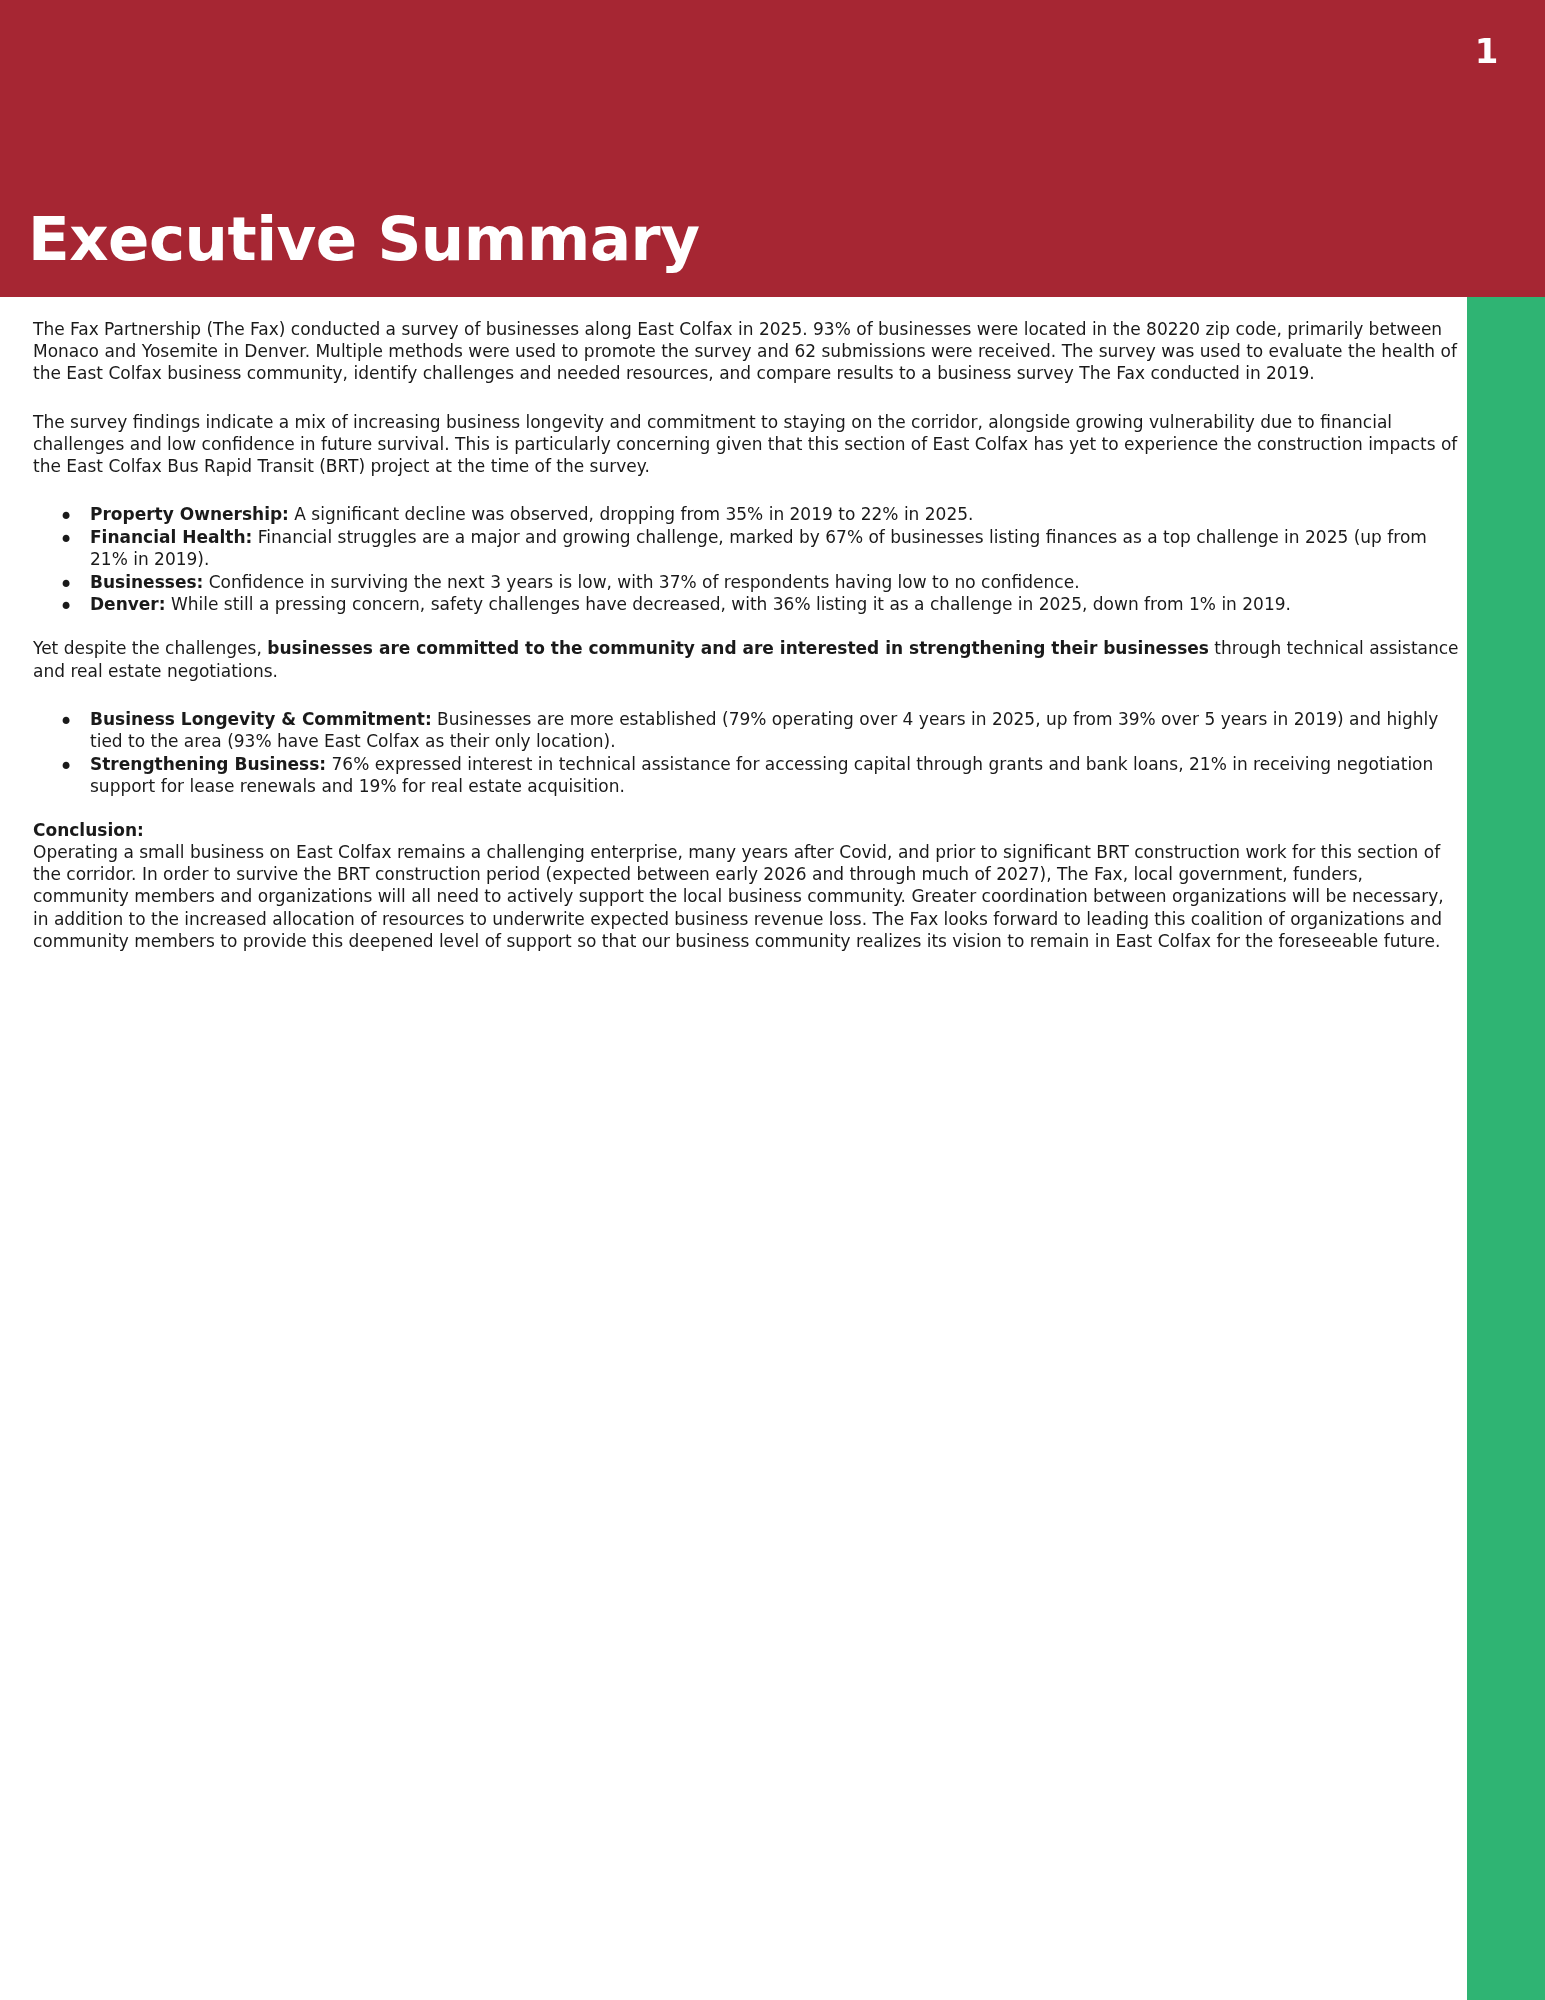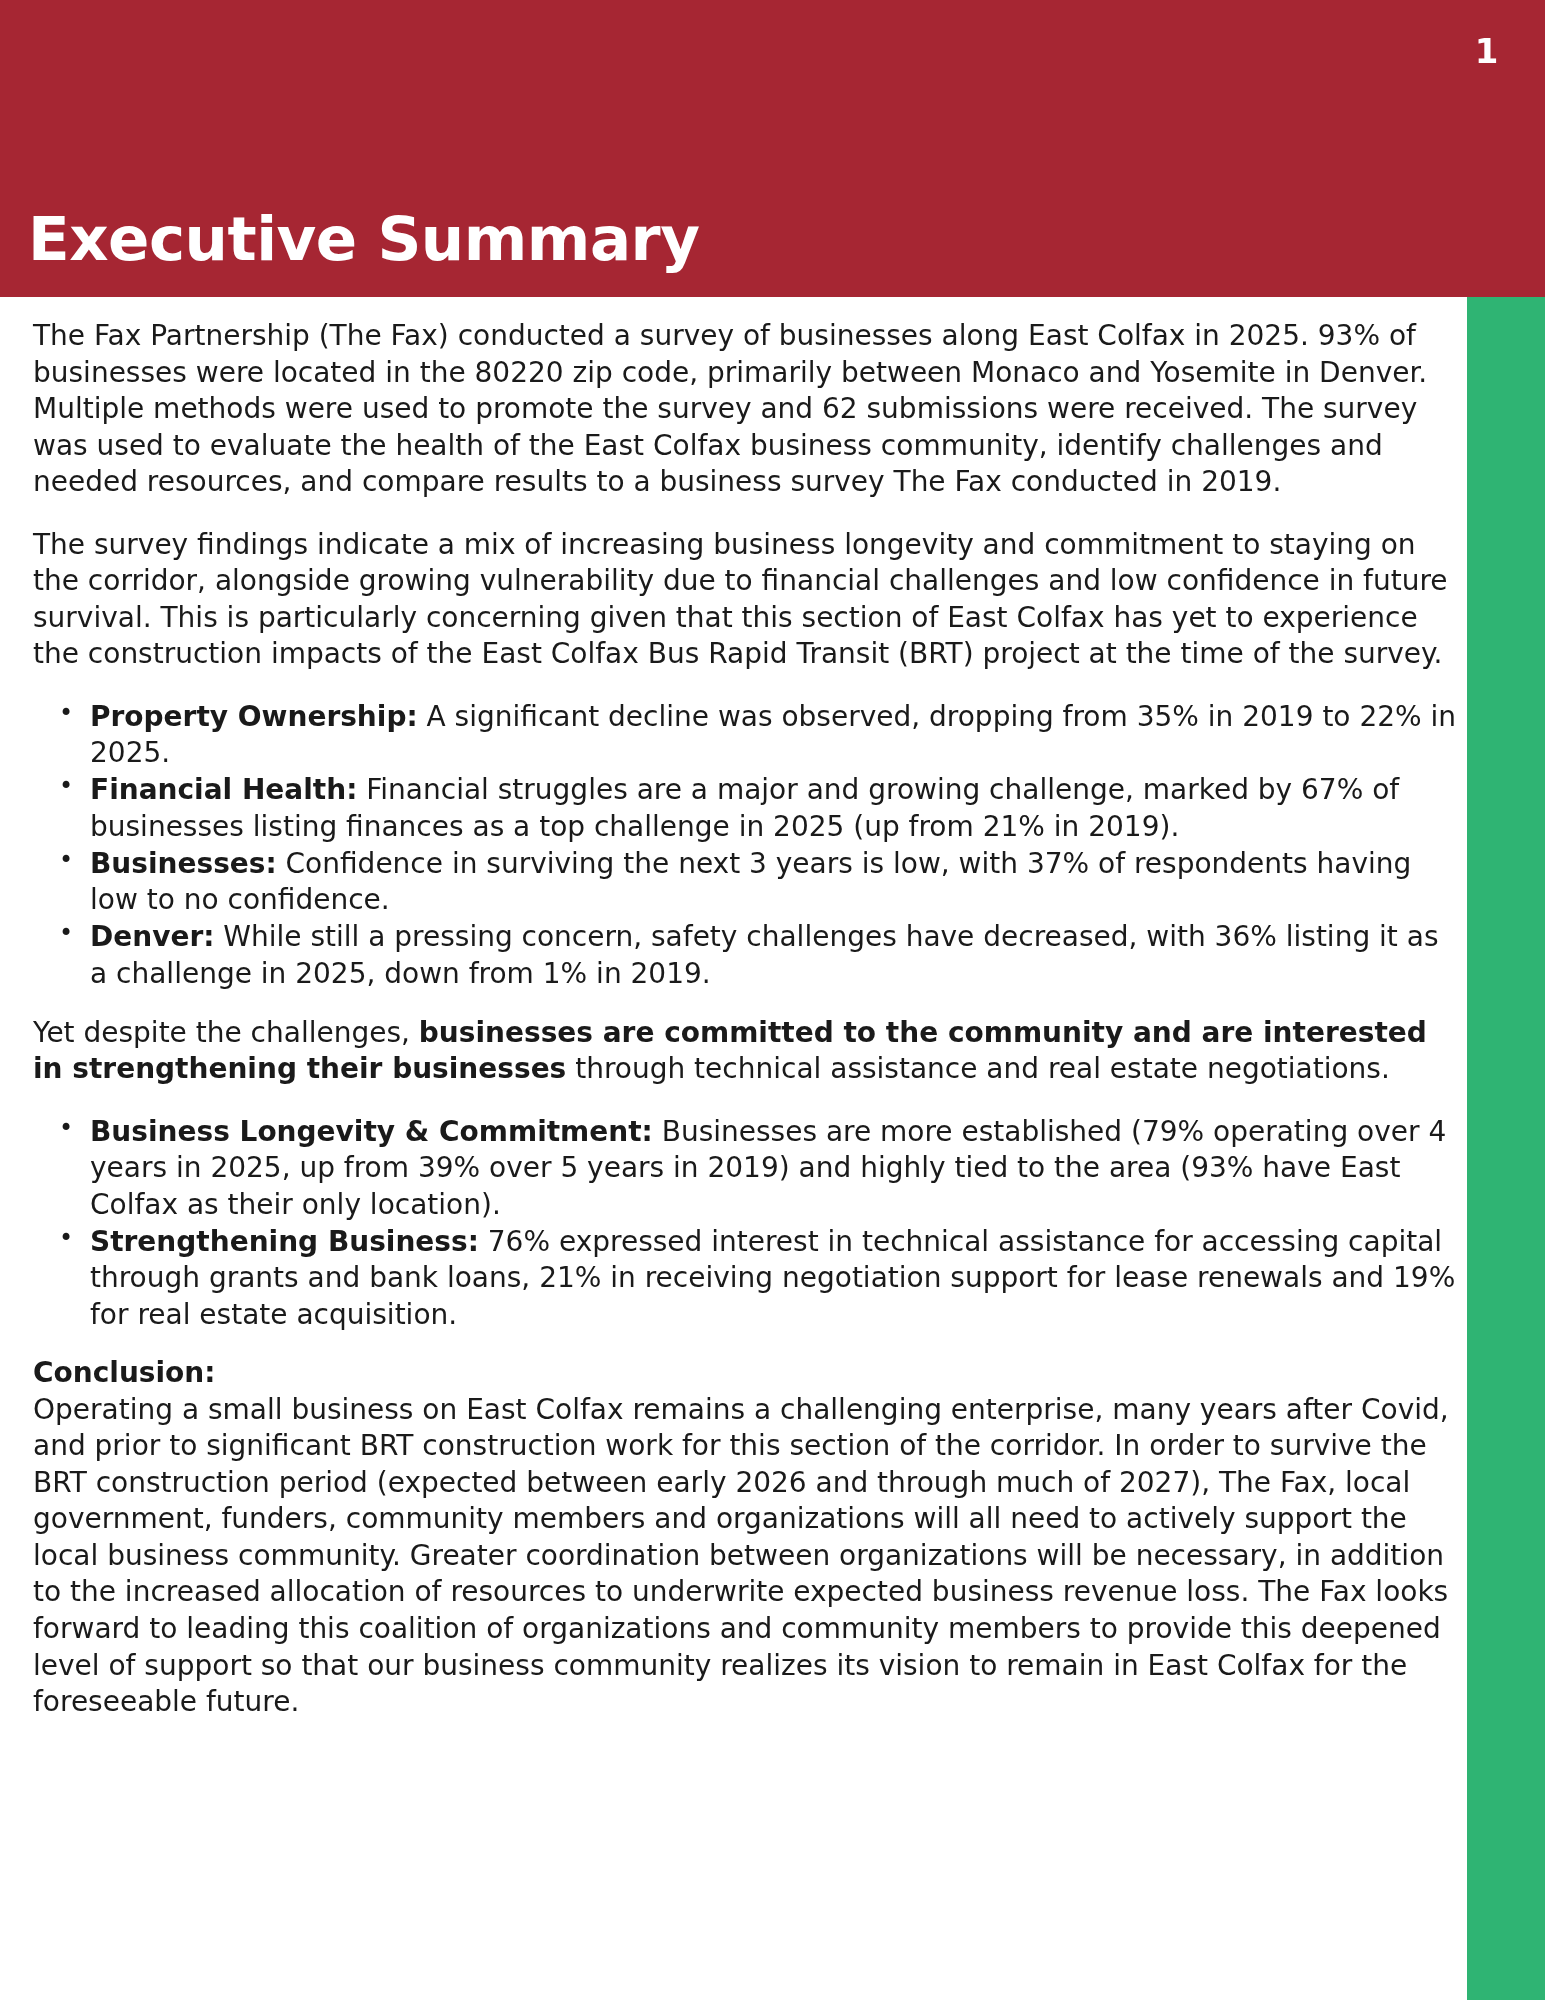--- a/index.html
+++ b/index.html
@@ -60,21 +60,21 @@
     height: 1703px;
     background: #2fb473;
   }
   
   .content {
     position: absolute;
     left: 33px;
     top: 318px;
     width: 1430px;
     color: #1a1a1a;
-    font-size: 28px;
+    font-size: 17px;
     line-height: 1.305;
   }
   .para {
     margin: 0 0 26px 0;
   }
   .para:last-child {
     margin-bottom: 1px;
   }
   ul.bullets {
     margin: 12px 0 22px 0;

